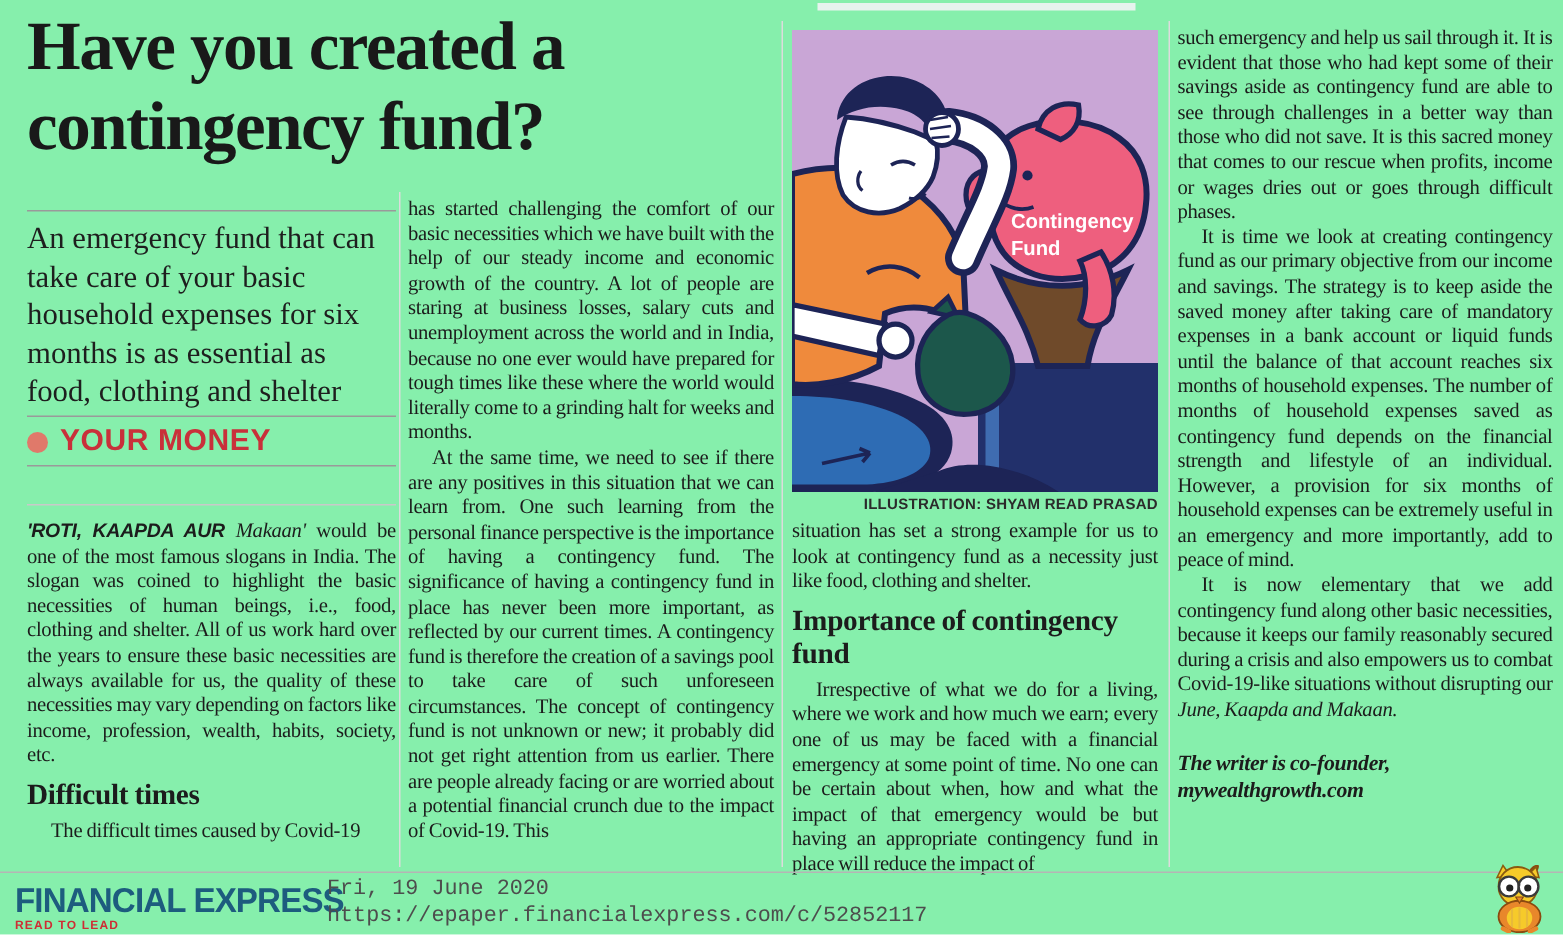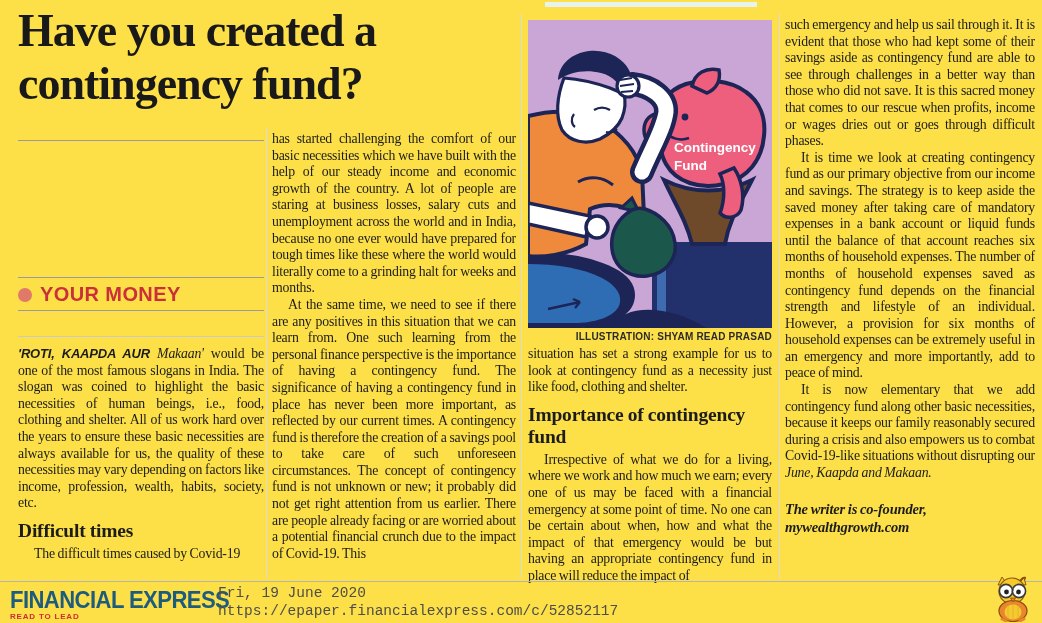--- a/index.html
+++ b/index.html
@@ -1,18 +1,18 @@
 <!DOCTYPE html>
 <html lang="en"><head>
 <meta charset="utf-8">
 <style>
   * { margin:0; padding:0; box-sizing:border-box; }
   html,body { background:#ffffff; }
   .page {
-    position:relative; width:1042px; height:623px; background:#fde047; overflow:hidden;
+    position:relative; width:1042px; height:623px; background:#86efac; overflow:hidden;
     font-family:"Liberation Serif", serif; color:#1c1c1c;
   }
   
   .headline {
     position:absolute; left:18px; top:4px; width:492px;
     font-size:46px; line-height:53px; font-weight:700; letter-spacing:-1px; color:#191919;
   }
   .rule { position:absolute; height:1px; background:#9a9a9a; }
   .rule-light { position:absolute; height:1px; background:#c9c9c9; }
   .standfirst {
@@ -52,20 +52,21 @@
   .owl { position:absolute; left:988px; top:575px; width:50px; height:47px; }
 </style>
 </head>
 <body>
 
 <div class="page">
 
   <h1 class="headline">Have you created a contingency fund?</h1>
 
   <div class="rule" style="left:18px; top:140px; width:246px;"></div>
+  <div class="standfirst">An emergency fund that can take care of your basic household expenses for six months is as essential as food, clothing and shelter</div>
   <div class="rule" style="left:18px; top:277px; width:246px;"></div>
   <div class="kicker">
     <span class="kicker-dot"></span>
     <span class="kicker-label">YOUR MONEY</span>
   </div>
   <div class="rule" style="left:18px; top:310px; width:246px;"></div>
   <div class="rule-light" style="left:18px; top:336px; width:246px;"></div>
 
   <div class="body-col" style="left:18px; top:346px; width:246px;">
     <p><span class="lead-caps">'ROTI, KAAPDA AUR </span><span class="ital">Makaan'</span><span> would be one of the most famous slogans in India. The slogan was coined to highlight the basic necessities of human beings, i.e., food, clothing and shelter. All of us work hard over the years to ensure these basic necessities are always available for us, the quality of these necessities may vary depending on factors like income, profession, wealth, habits, society, etc.</span></p>

